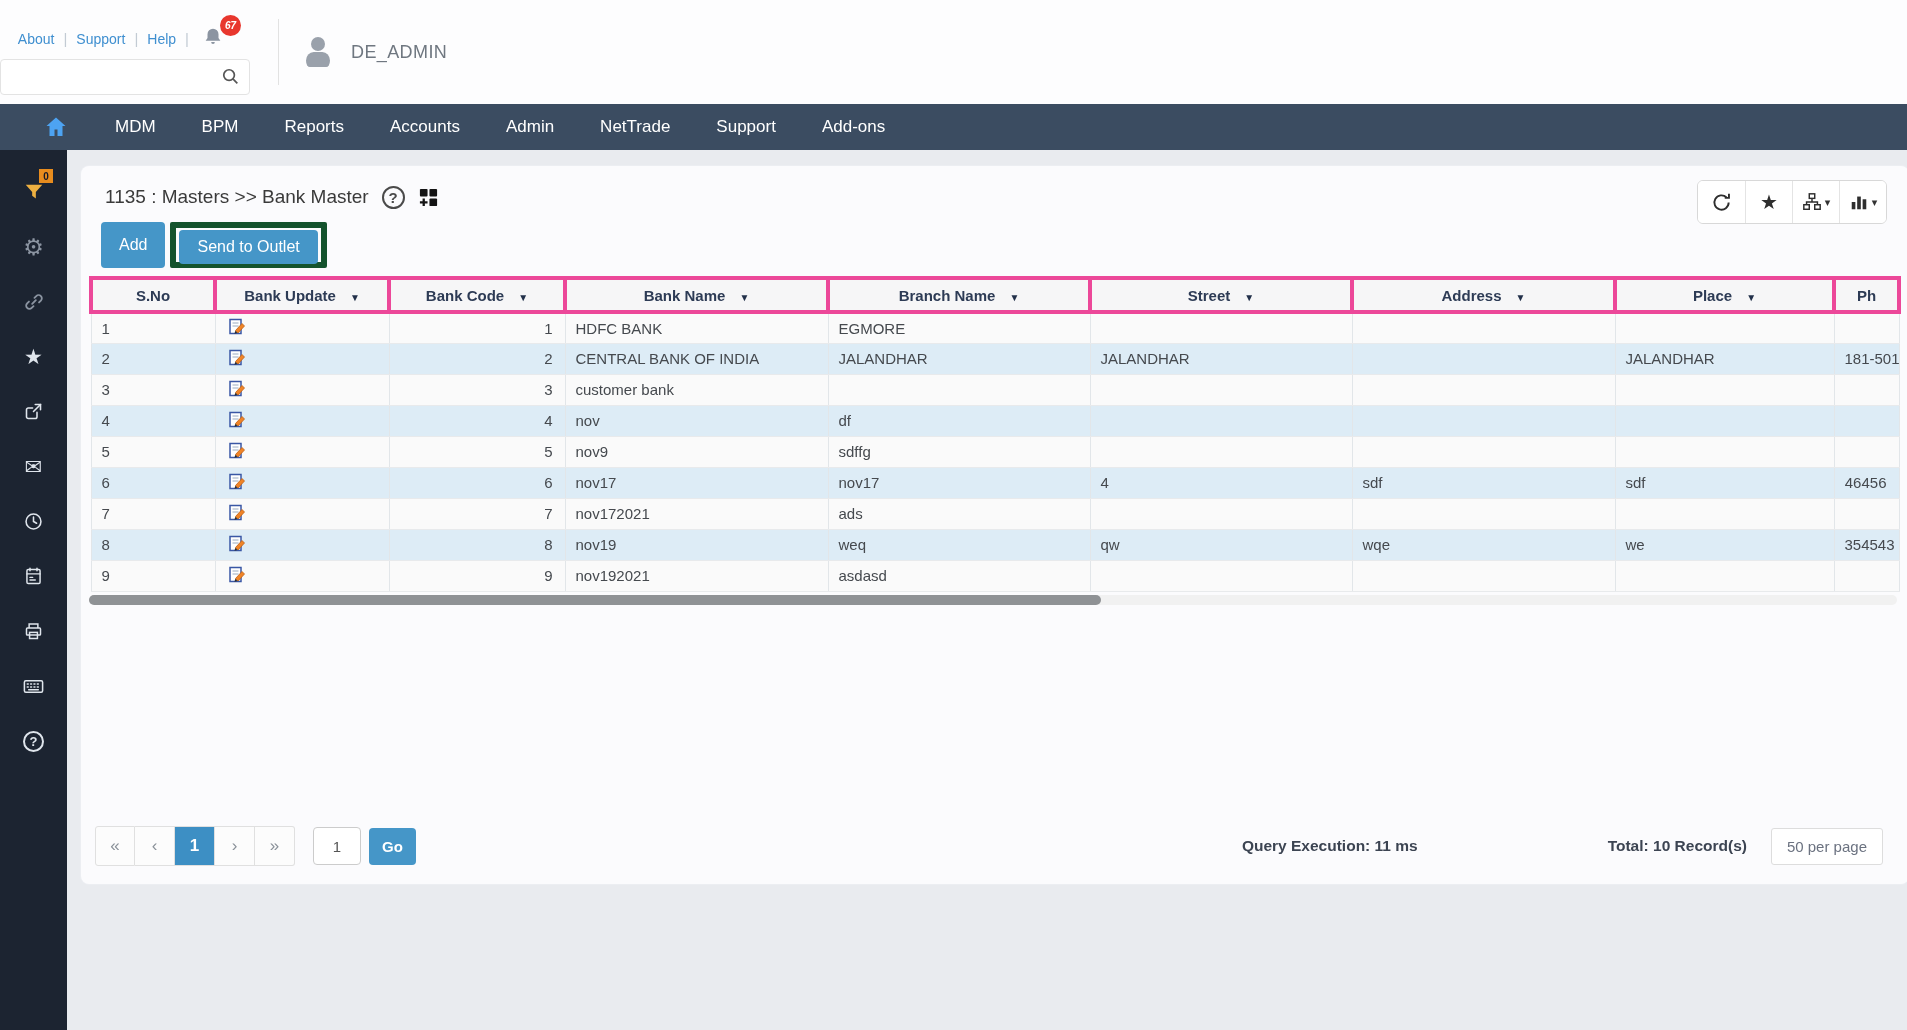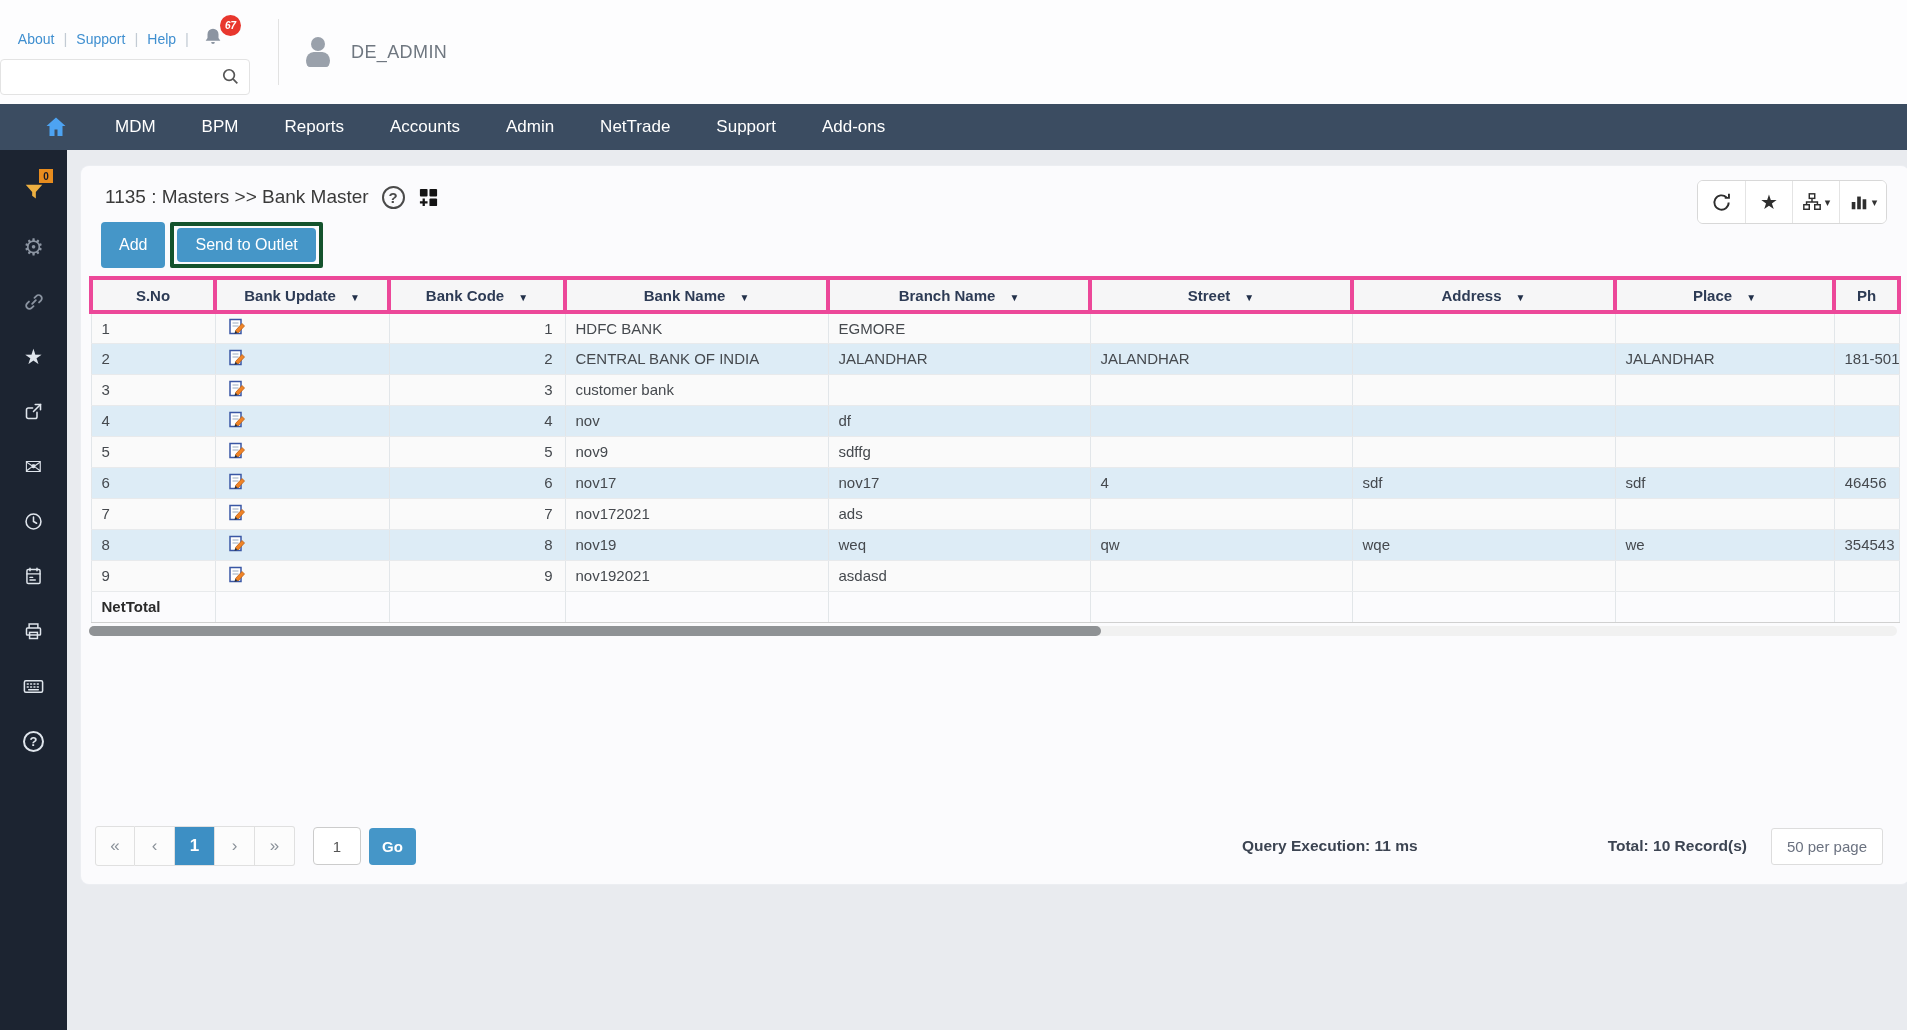--- a/index.html
+++ b/index.html
@@ -64,21 +64,21 @@
   .tb-btn { width:47px; height:42px; display:flex; align-items:center; justify-content:center; gap:3px;
             border-left:1px solid #e4e4e4; cursor:pointer; background:#fff; }
   .tb-btn:first-child { border-left:none; }
   .caret { font-size:11px; color:#333; }
   .tb-star { font-size:20px; color:#2e2e2e; font-family:"DejaVu Sans", sans-serif; }
 
   
   .actions { margin-top:10px; padding-left:12px; display:flex; height:46px; }
   .btn { background:#4596c8; color:#fff; font-size:16px; border:none; border-radius:4px; padding:8px 18px; cursor:pointer;
          font-family:"Liberation Sans", sans-serif; }
-  .annotation { border:4px solid #14532d; padding:2px 3px; margin-left:5px; border-radius:2px; display:inline-block; }
+  .annotation { border:6px solid #14532d; padding:2px 3px; margin-left:5px; border-radius:2px; display:inline-block; }
 
   
   .table-wrap { margin-top:8px; padding-left:0; }
   table { border-collapse:collapse; table-layout:fixed; width:1808px; font-size:15px; }
   th { background:#f6f6f7; color:#2d3b55; font-weight:bold; height:34px; border:4px solid #ec4899;
        text-align:center; cursor:pointer; white-space:nowrap; overflow:hidden; }
   th .th-caret { font-size:10px; color:#22304a; margin-left:14px; }
   td { height:31px; border-right:1px solid #e2e6e9; border-bottom:1px solid #e8eaec; padding:0 10px;
        color:#45494e; overflow:hidden; white-space:nowrap; }
   td:first-child { border-left:1px solid #e2e6e9; }
@@ -478,31 +478,20 @@
   </svg>
 </td>
                 <td class="num">9</td>
                 <td>nov192021</td>
                 <td>asdasd</td>
                 <td></td>
                 <td></td>
                 <td></td>
                 <td class="num"></td>
               </tr>
-              <tr class="nettotal">
-                <td>NetTotal</td>
-                <td></td>
-                <td></td>
-                <td></td>
-                <td></td>
-                <td></td>
-                <td></td>
-                <td></td>
-                <td></td>
-              </tr>
             </tbody>
         </table>
         <div class="hscroll">
           <div class="hthumb"></div>
         </div>
       </div>
 
       <div class="bottom">
         <div class="pager">
           <div class="pg-btn">«</div>

